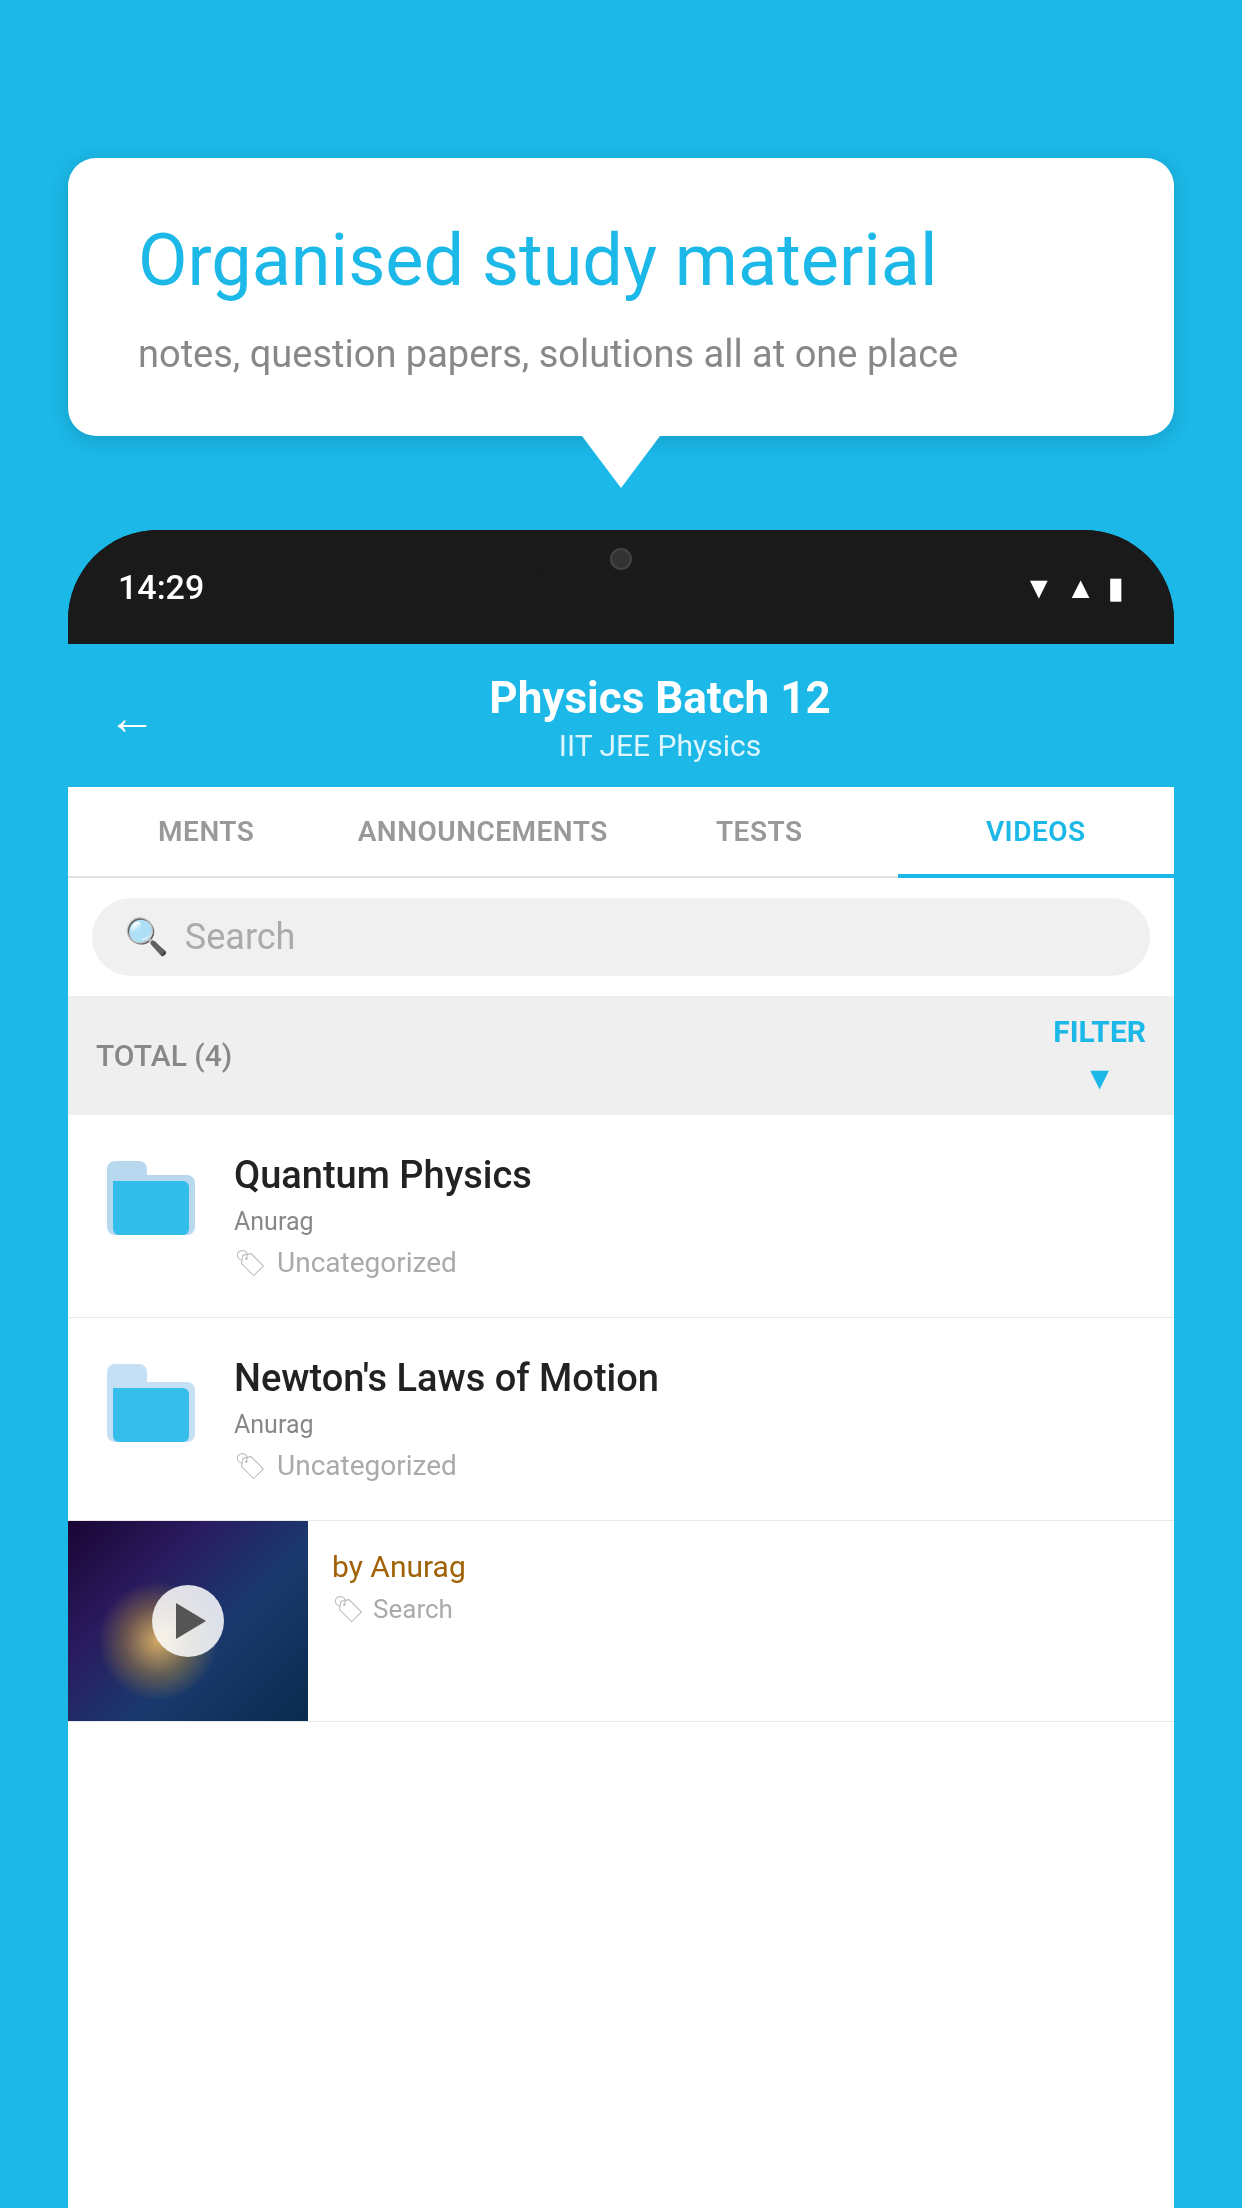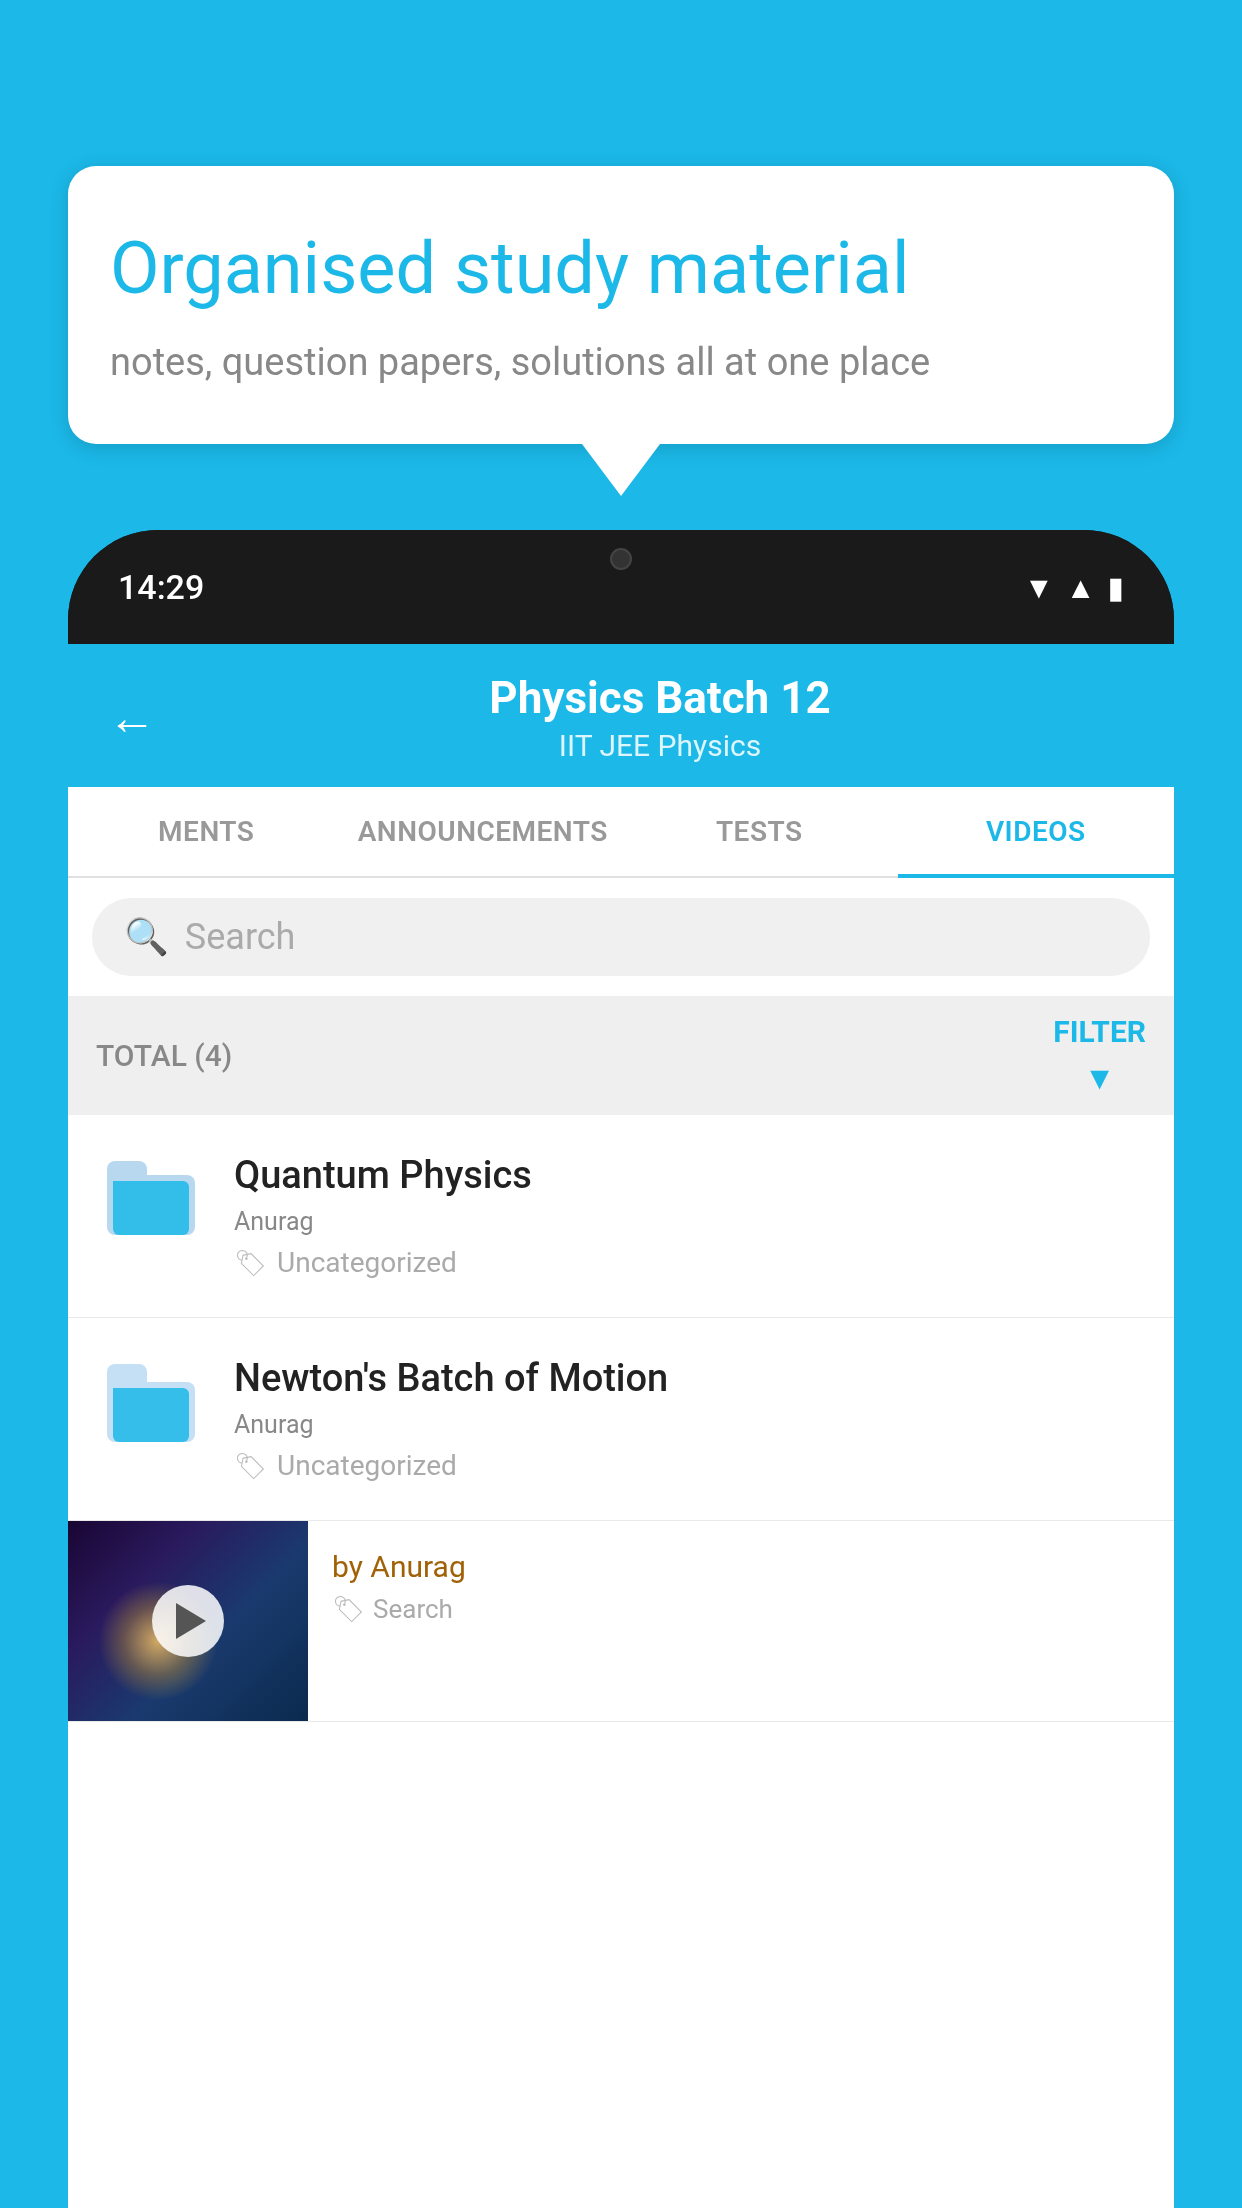--- a/index.html
+++ b/index.html
@@ -10,26 +10,26 @@
       height: 2208px;
       background-color: #1bb8e8;
       font-family: 'Roboto', Arial, sans-serif;
       overflow: hidden;
       position: relative;
     }
 
     
     .speech-bubble {
       position: absolute;
-      top: 166px;
+      top: 158px;
       left: 68px;
       right: 68px;
       background: white;
       border-radius: 28px;
-      padding: 60px 70px 60px 42px;
+      padding: 60px 70px 60px 70px;
       box-shadow: 0 4px 20px rgba(0,0,0,0.15);
     }
 
     .speech-bubble::after {
       content: '';
       position: absolute;
       bottom: -52px;
       left: 50%;
       transform: translateX(-50%);
       width: 0;
@@ -514,21 +514,21 @@
 
       <div class="video-item">
         <div class="video-thumbnail-folder">
           <div class="folder-icon folder-icon-2">
             <div class="folder-tab"></div>
             <div class="folder-back"></div>
             <div class="folder-front"></div>
           </div>
         </div>
         <div class="video-info">
-          <div class="video-title">Newton's Batch of Motion</div>
+          <div class="video-title">Newton's Laws of Motion</div>
           <div class="video-author">Anurag</div>
           <div class="video-tag">
             <span class="tag-icon">🏷</span>
             <span>Uncategorized</span>
           </div>
         </div>
       </div>
 
       <div class="video-item-einstein">
         <div class="einstein-thumbnail">

